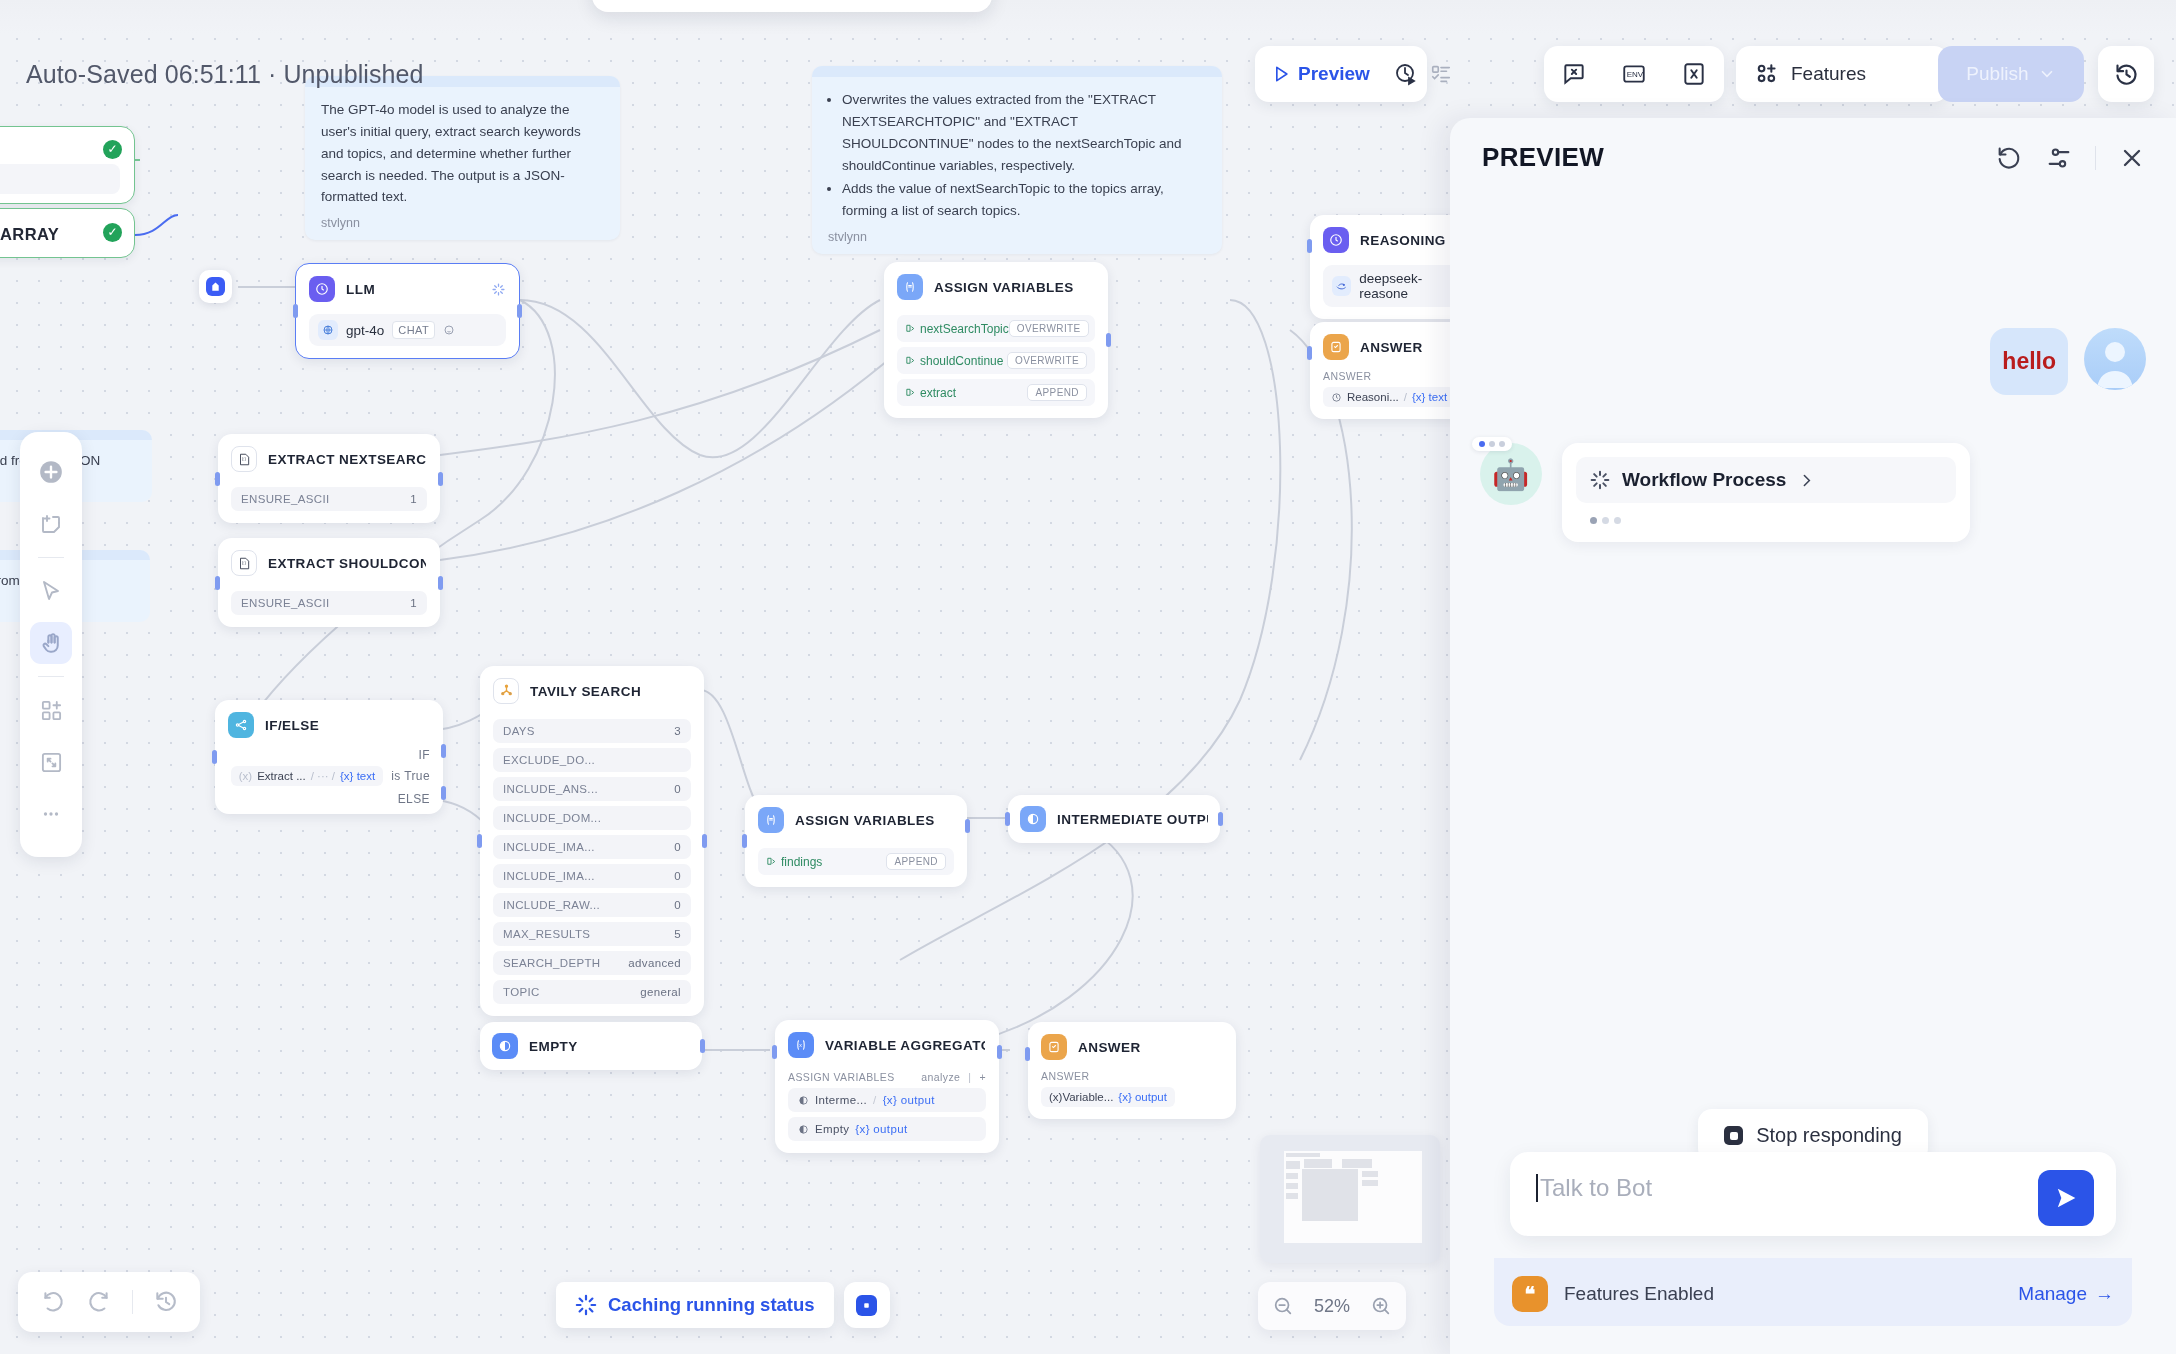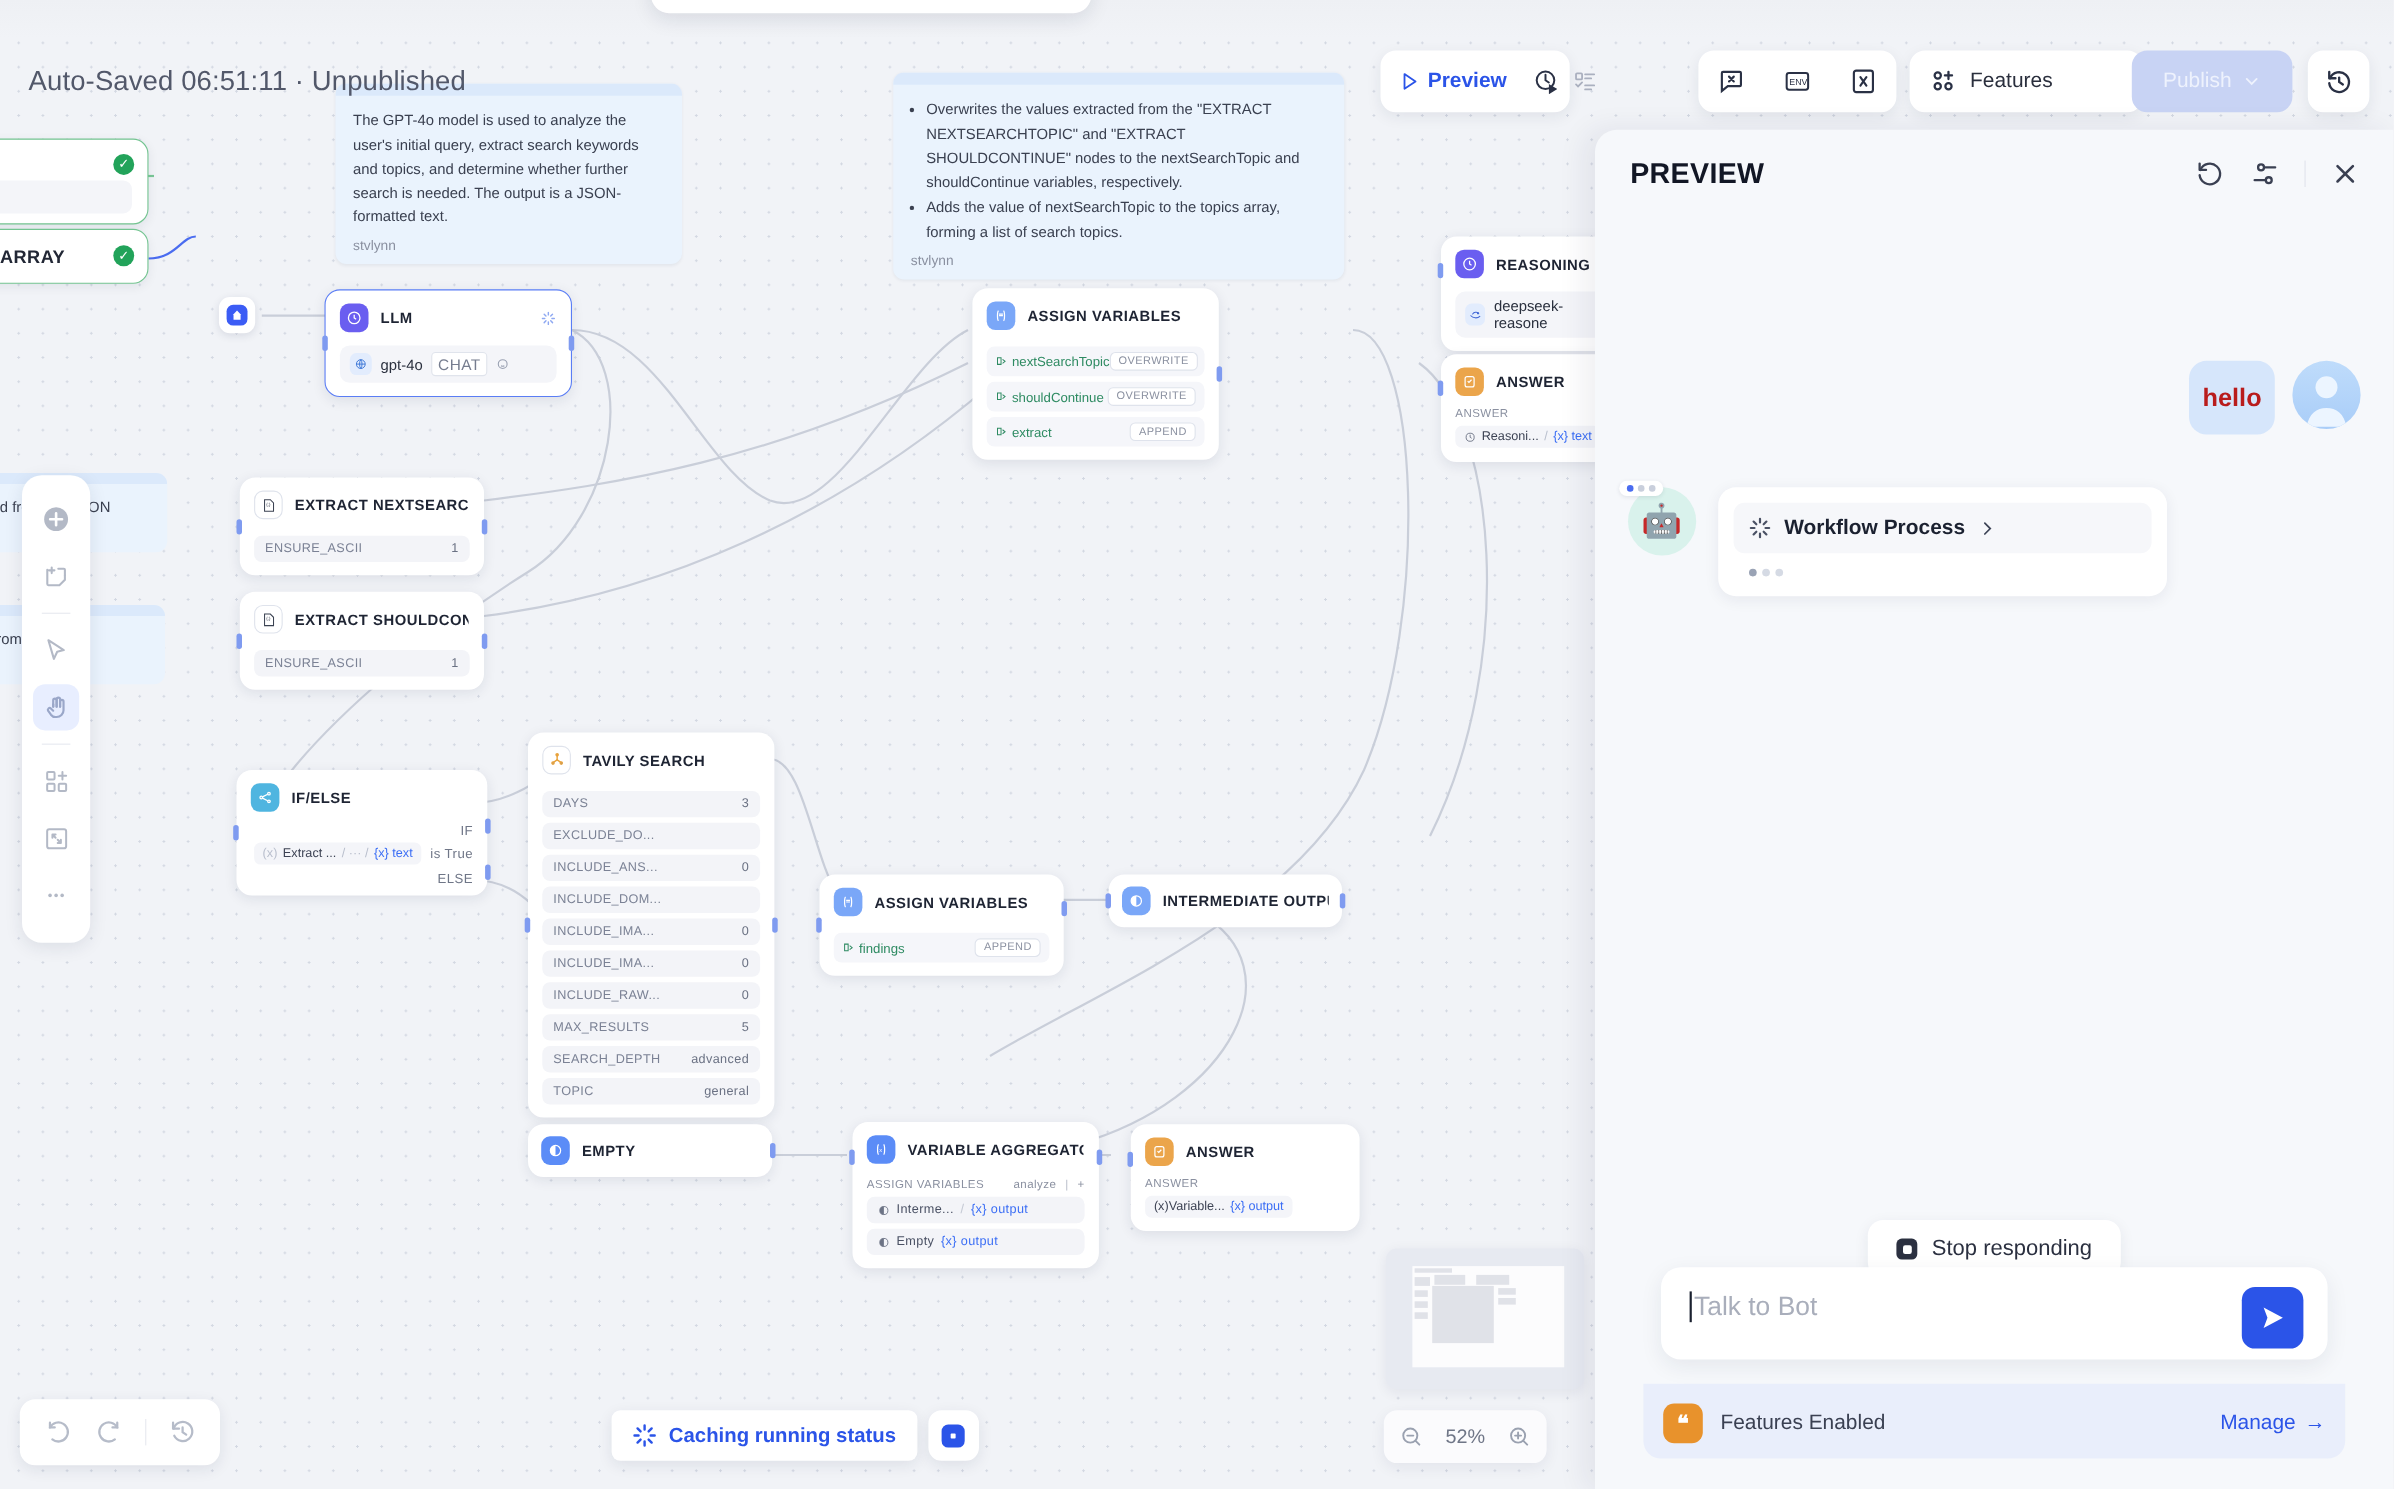--- a/index.html
+++ b/index.html
@@ -131,21 +131,21 @@
   .port { position:absolute; width:5px; height:14px; border-radius:3px; background:#7f9bf0; }
   .port.l { left:-3px; top:50%; margin-top:-7px; }
   .port.r { right:-3px; top:50%; margin-top:-7px; }
 
   .model-chip {
     display:flex; align-items:center; gap:8px;
     background:#f4f5f9; border-radius:9px; padding:6px 9px; margin-top: 2px;
   }
   .model-chip .mi { width:20px; height:20px; border-radius:6px; background:#e2ecfd; display:flex; align-items:center; justify-content:center; }
   .model-chip .mn { font-size:13.5px; color:#2a303e; }
-  .model-chip .mt { font-size:14px; color:#767d8f; border:1px solid #e0e4ec; background:#fff; border-radius:4px; padding:2px 5px; letter-spacing:.4px; }
+  .model-chip .mt { font-size:11px; color:#767d8f; border:1px solid #e0e4ec; background:#fff; border-radius:4px; padding:2px 5px; letter-spacing:.4px; }
   .model-chip .ms { color:#9aa1b2; }
 
   .spinner-s { color:#8fa9f2; }
   .startdot {
     position:absolute; width:33px; height:33px; background:#fff; border-radius:10px;
     box-shadow:0 2px 8px rgba(25,35,70,.12); display:flex; align-items:center; justify-content:center;
   }
   .startdot i { width:19px; height:19px; border-radius:6px; background:#3b5cf5; display:flex; align-items:center; justify-content:center; }
 
   .ifrow { display:flex; align-items:center; gap:8px; justify-content:flex-end; }

